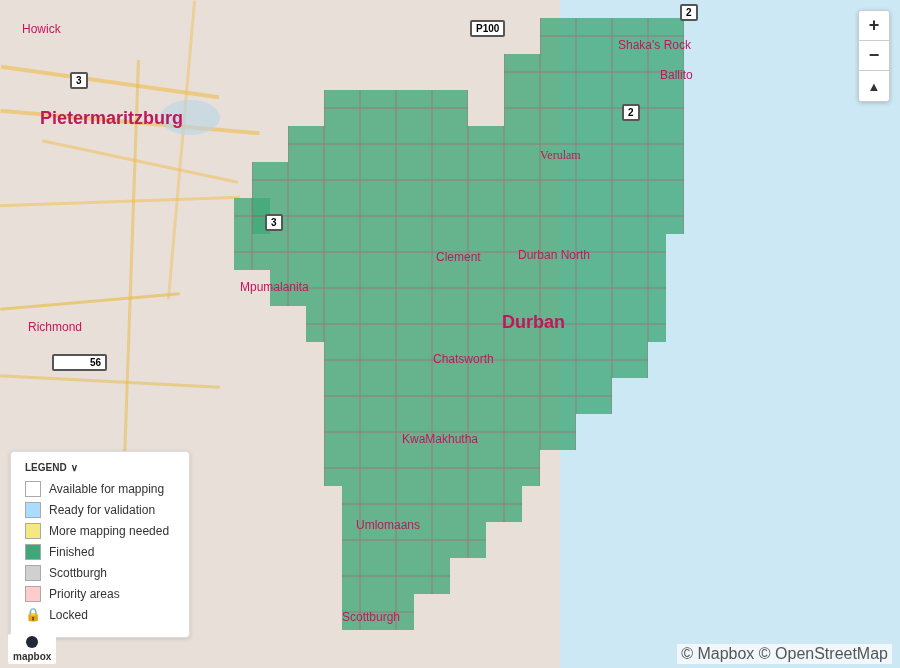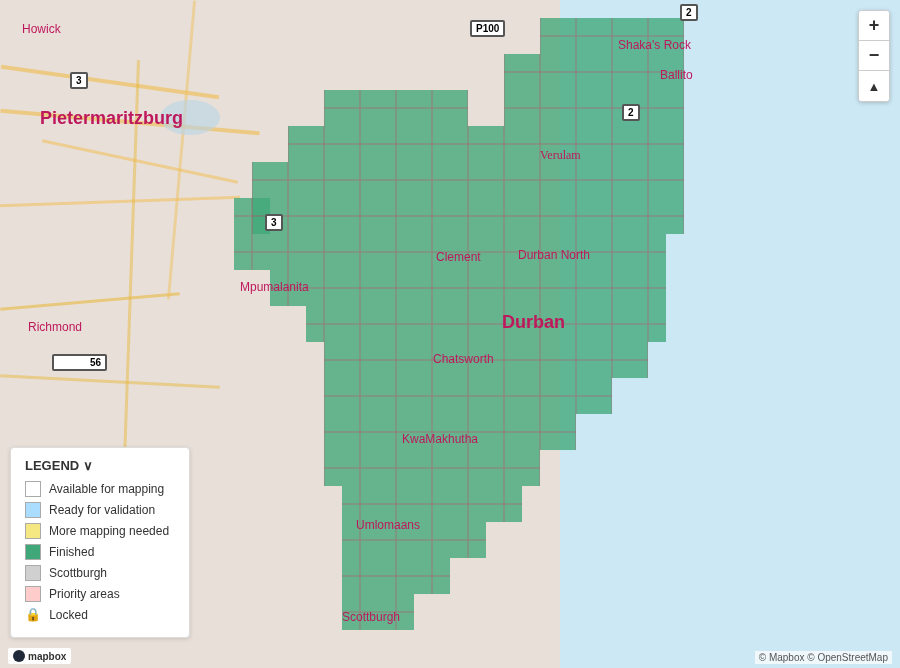--- a/index.html
+++ b/index.html
@@ -85,21 +85,21 @@
       bottom: 30px; left: 10px;
       background: white;
       border: 1px solid #ddd;
       border-radius: 4px;
       padding: 10px 14px;
       box-shadow: 0 1px 4px rgba(0,0,0,0.15);
       min-width: 180px;
     }
     #legend-title {
       font-weight: 700;
-      font-size: 13px;
+      font-size: 10px;
       margin-bottom: 8px;
       display: flex;
       align-items: center;
       gap: 4px;
       color: #333;
     }
     .legend-item {
       display: flex;
       align-items: center;
       gap: 8px;
@@ -110,39 +110,40 @@
     .legend-swatch {
       width: 16px; height: 16px;
       border: 1px solid #aaa;
       flex-shrink: 0;
     }
 
     
     #attribution {
       position: absolute;
       bottom: 4px; right: 8px;
-      font-size: 10px;
+      font-size: 16px;
       color: #555;
       background: rgba(255,255,255,0.7);
       padding: 1px 4px;
     }
 
     
     #mapbox-logo {
       position: absolute;
       bottom: 4px; left: 8px;
       font-size: 10px;
       color: #333;
       background: white;
       padding: 2px 5px;
       border-radius: 2px;
       font-weight: bold;
       display: flex;
       align-items: center;
       gap: 3px;
+      flex-direction: column;
     }
     .mapbox-icon {
       width: 12px; height: 12px;
       background: #1f2937;
       border-radius: 50%;
       display: inline-block;
     }
   </style>
 </head>
 <body>

